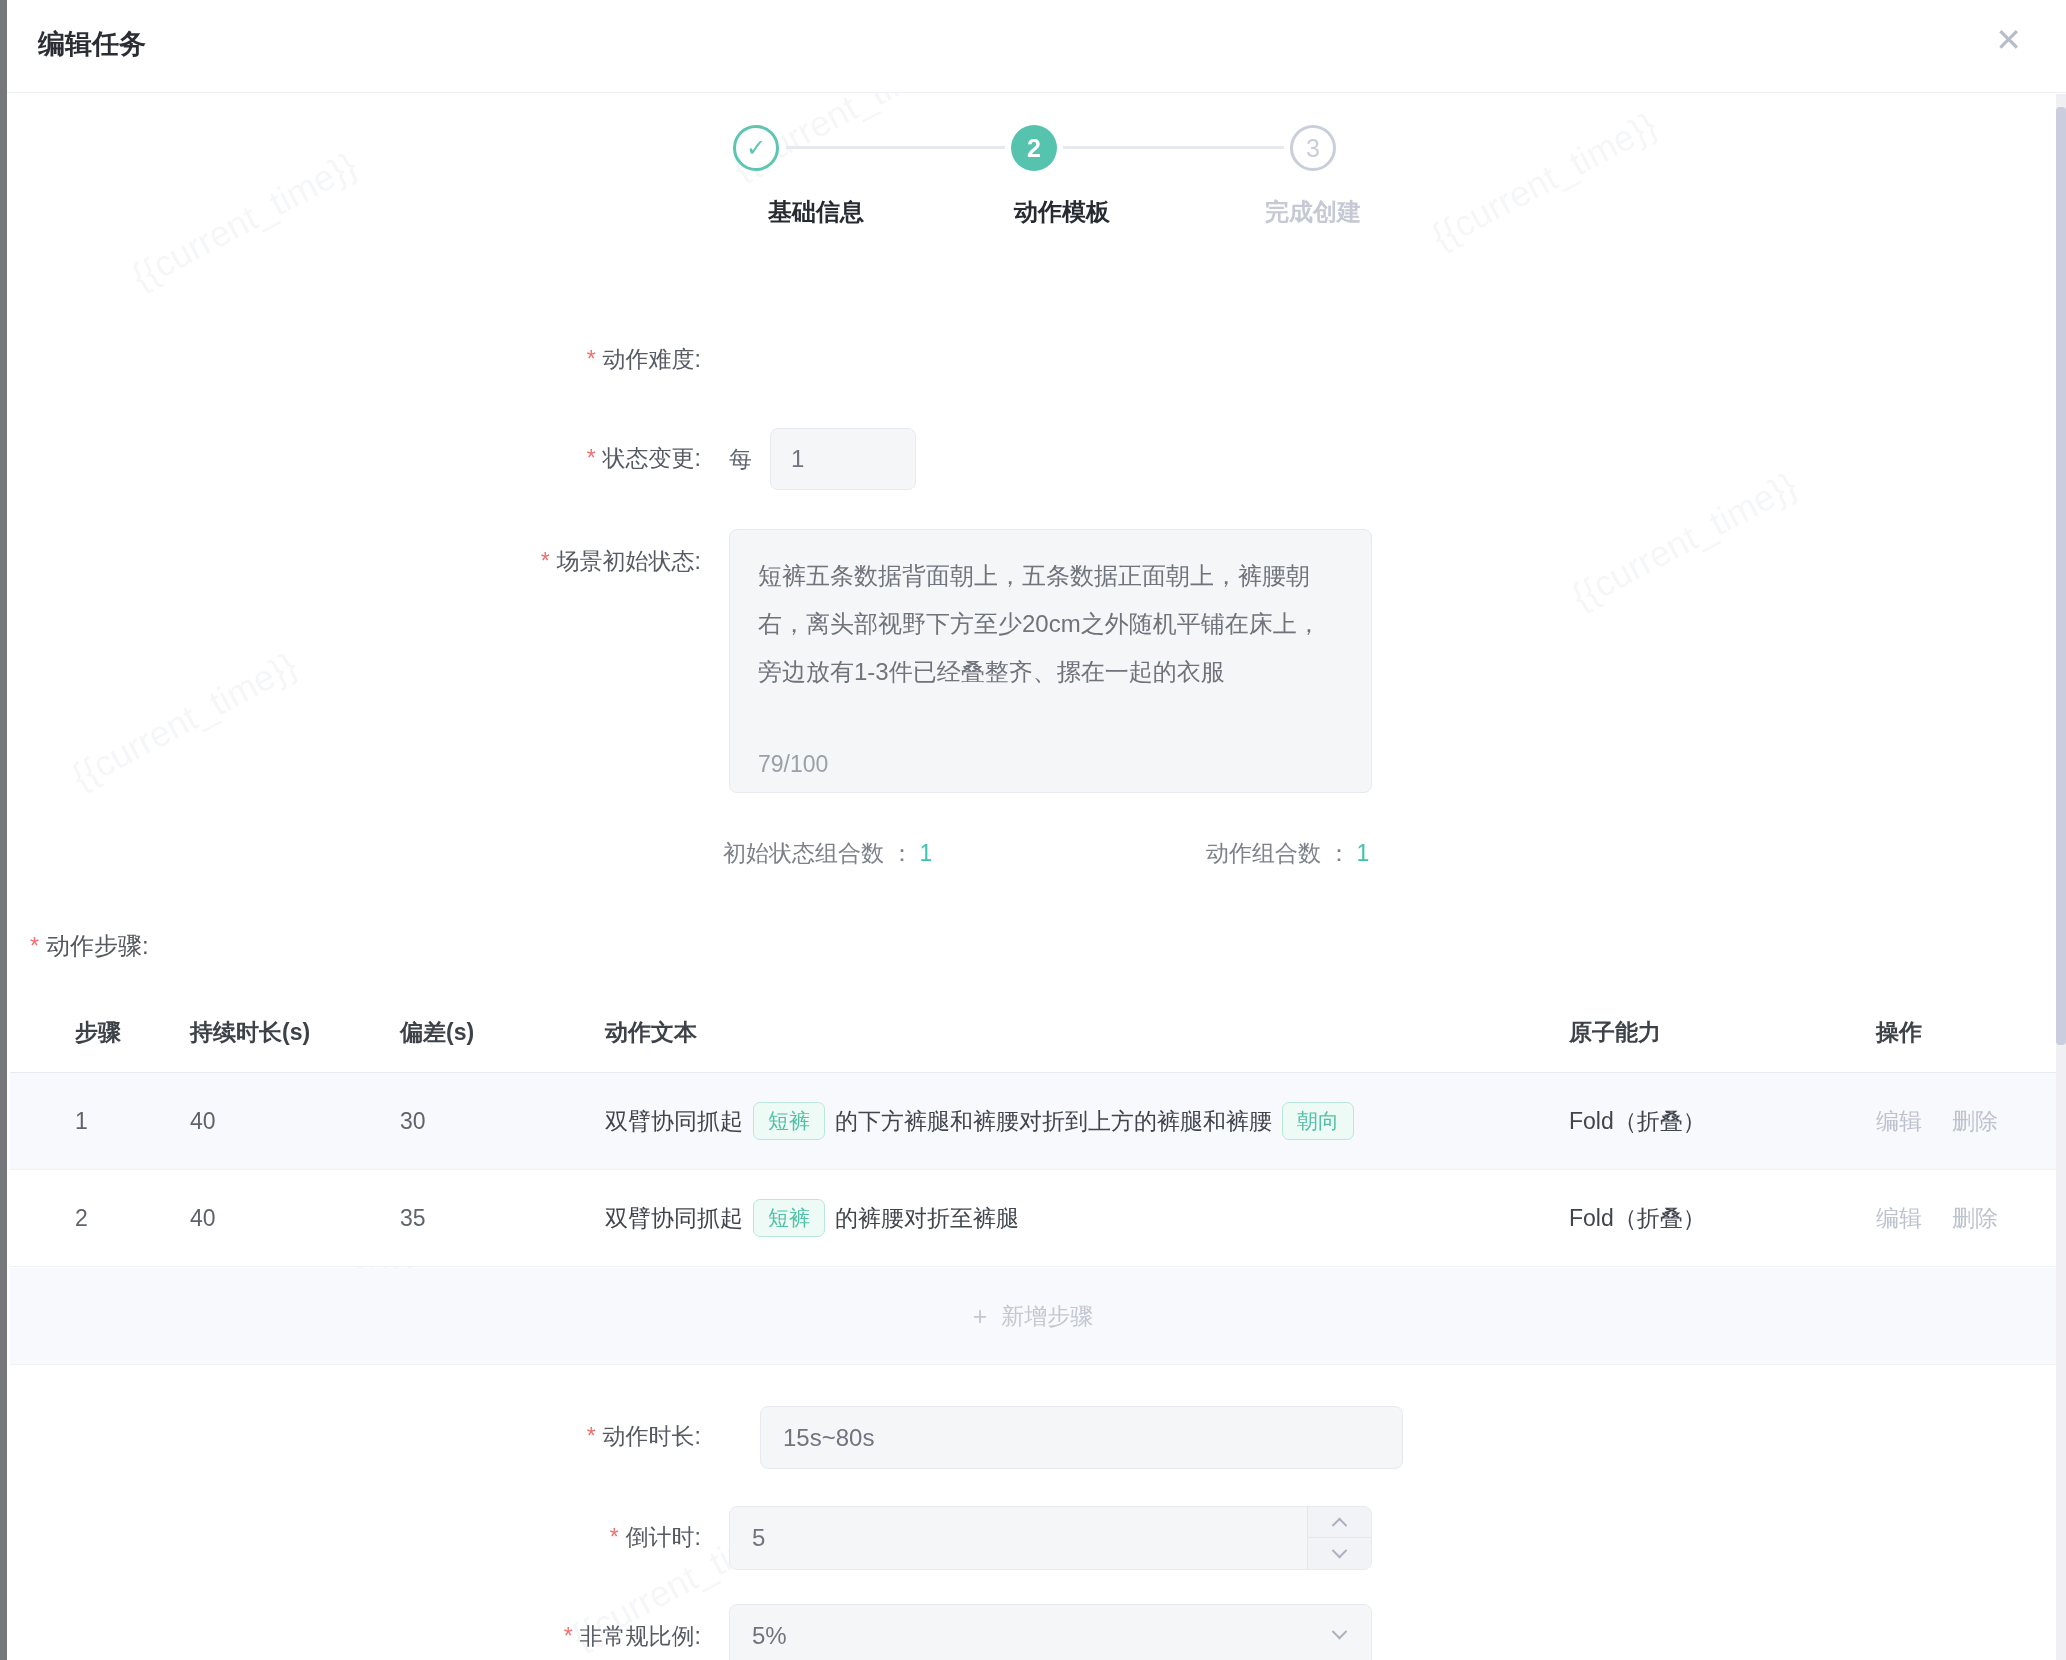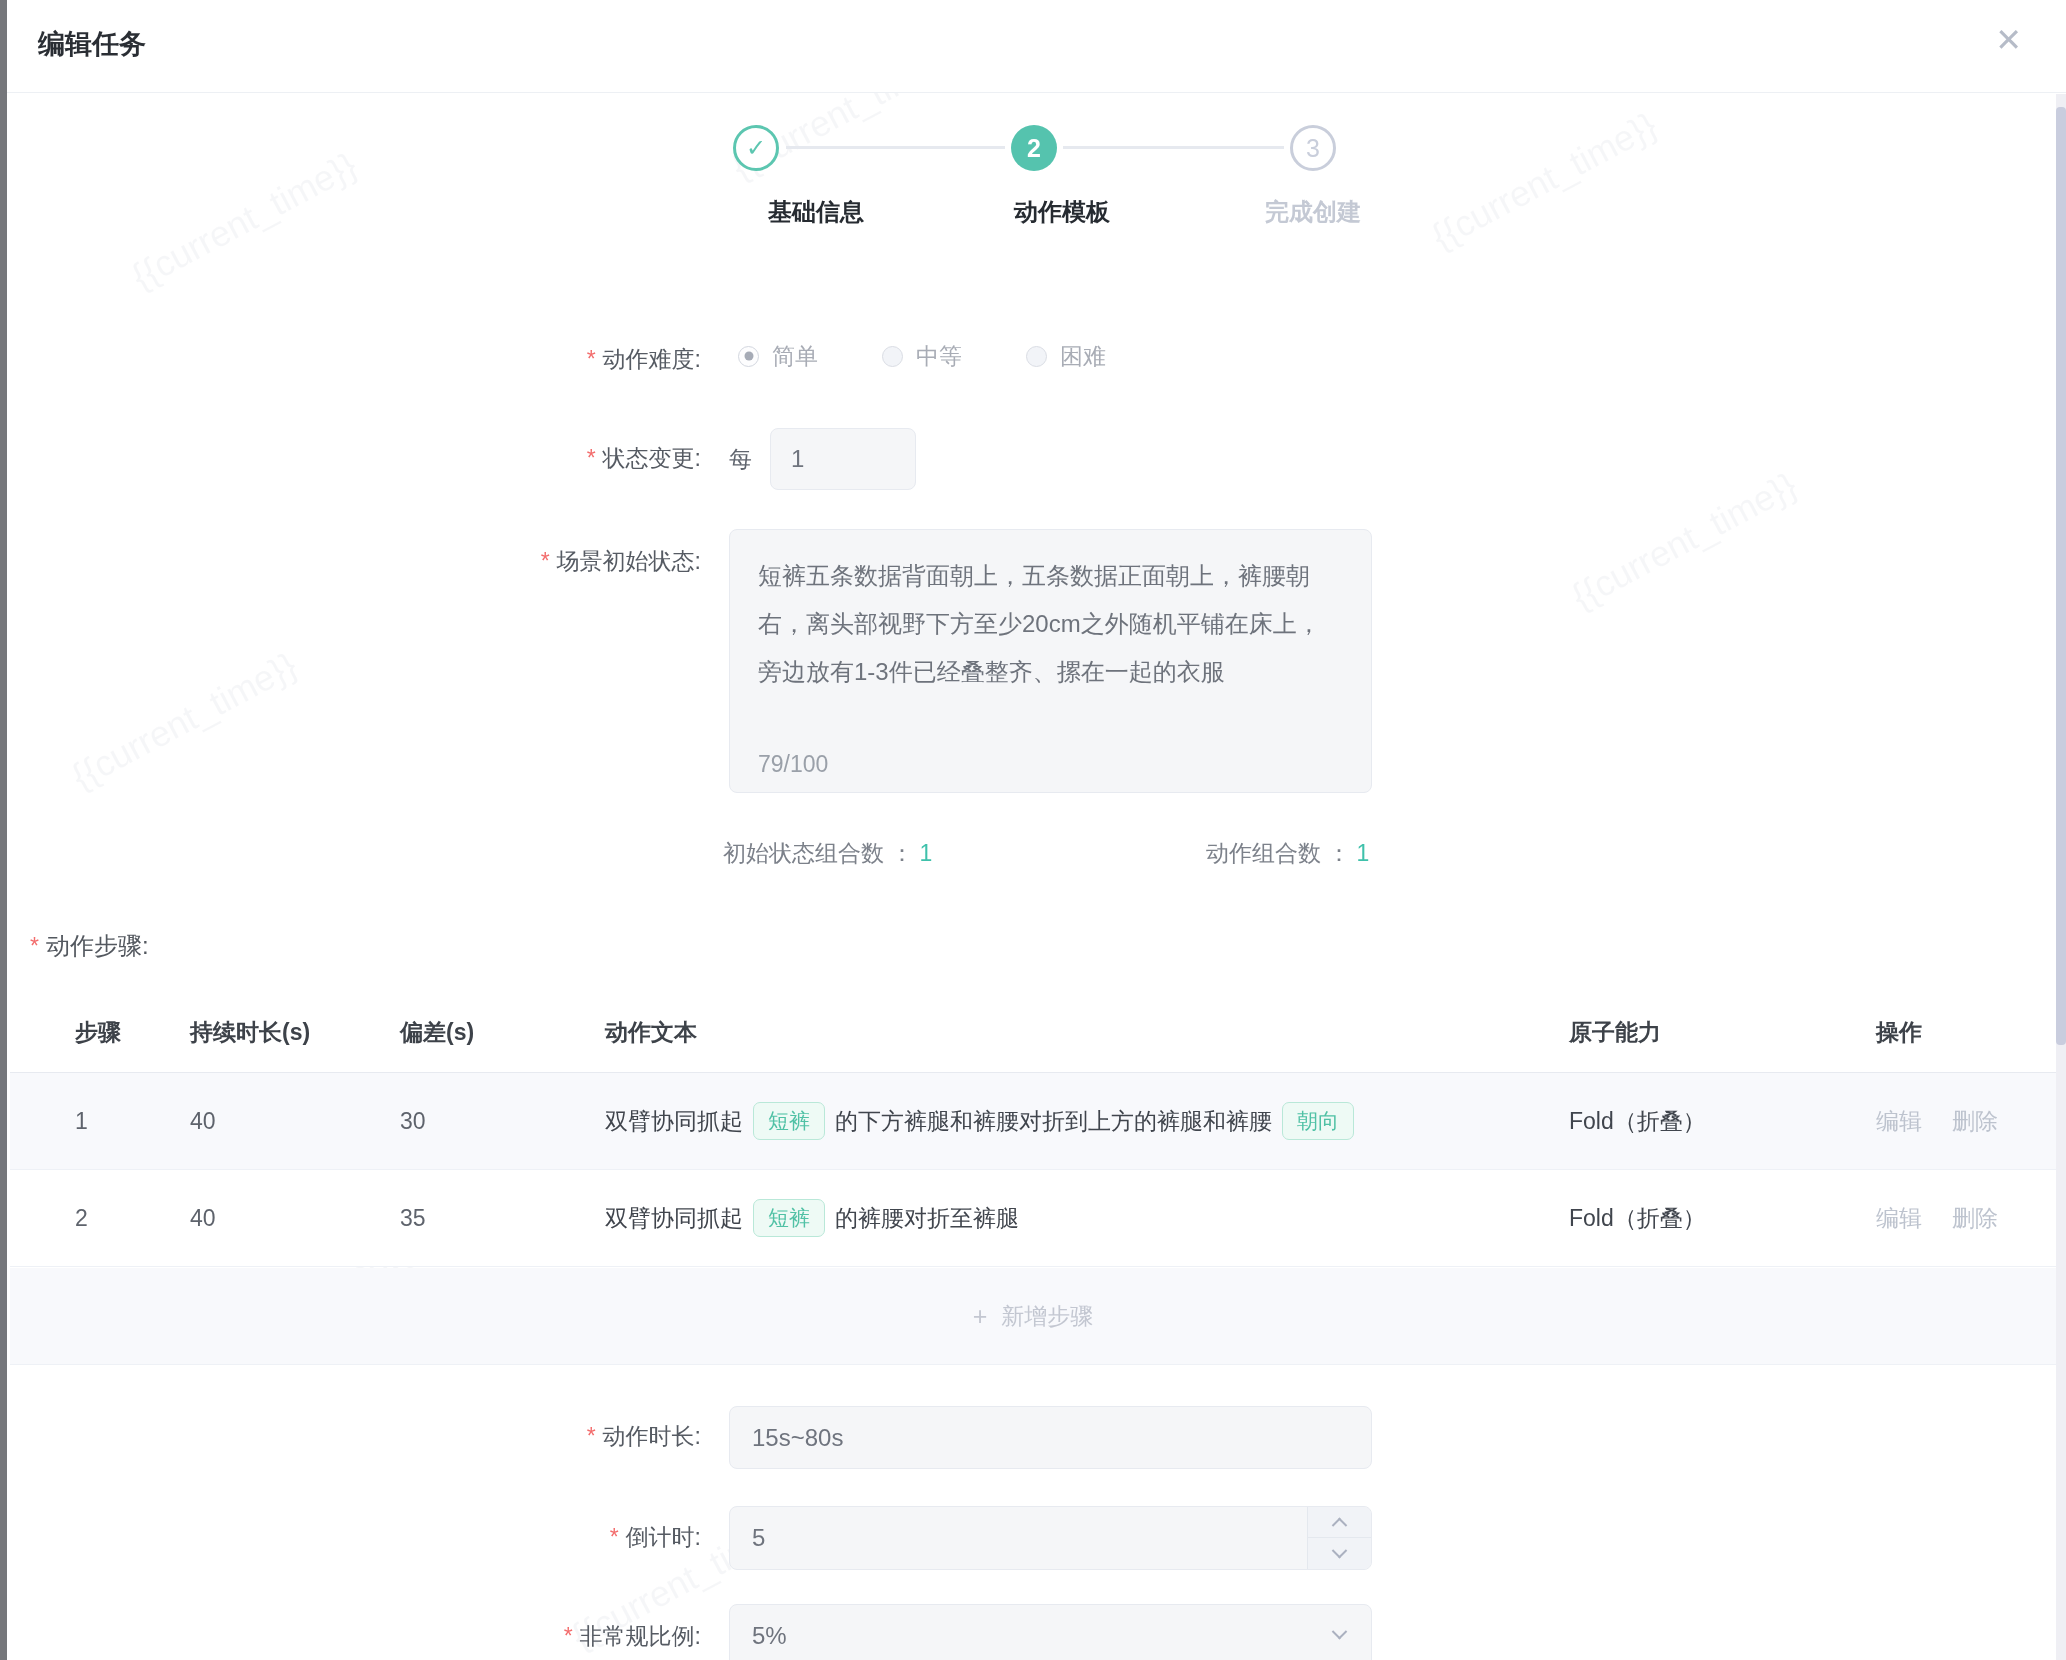--- a/index.html
+++ b/index.html
@@ -85,21 +85,21 @@
   .c1{left:65px;} .c2{left:180px;} .c3{left:390px;} .c4{left:595px;} .c5{left:1559px;} .c6{left:1866px;}
   .tag { display:inline-block; padding:4px 14px; margin:0 10px; font-size:21px; color:#50c1a5;
          background:#eefaf5; border:1px solid #b9e8d8; border-radius:7px; line-height:1.3; }
   .t-addrow { position:absolute; left:10px; right:10px; top:1268px; height:97px;
               background:#f8f9fc; border-bottom:1px solid #eef1f6;
               display:flex; align-items:center; justify-content:center;
               font-size:23px; color:#c3c7d1; cursor:pointer; }
   .t-addrow .plus { margin-right:14px; font-size:25px; }
 
   
-  .b-input { position:absolute; left:729px; width:643px; font-size:24px; color:#6f747e; padding-left:22px;
+  .b-input { position:absolute; left:760px; width:643px; font-size:24px; color:#6f747e; padding-left:22px;
              font-family:"Liberation Sans",sans-serif; }
   .spin-wrap { position:absolute; left:729px; top:1506px; width:643px; height:64px; }
   .spin-wrap input { width:100%; height:100%; background:transparent; border:none; outline:none;
                      font-size:24px; color:#6f747e; padding-left:22px; font-family:"Liberation Sans",sans-serif; }
   .spinner { position:absolute; right:0; top:0; width:64px; height:100%; border-left:1px solid #e4e8ee; }
   .spin-btn { position:absolute; left:0; width:100%; height:50%; background:#f1f3f7;
               display:flex; align-items:center; justify-content:center; cursor:pointer; }
   .spin-up { top:0; border-bottom:1px solid #e4e8ee; border-radius:0 7px 0 0; }
   .spin-down { bottom:0; border-radius:0 0 7px 0; }
   .chev { width:11px; height:11px; border-right:2px solid #abb1c0; border-bottom:2px solid #abb1c0; }
@@ -140,34 +140,20 @@
   <div class="step-line" style="left:786px; width:219px;"></div>
   <div class="step-line" style="left:1063px; width:221px;"></div>
   <div class="step-circle step-done" style="left:733px; top:125px;">✓</div>
   <div class="step-circle step-active" style="left:1011px; top:125px;">2</div>
   <div class="step-circle step-wait" style="left:1290px; top:125px;">3</div>
   <div class="step-label" style="left:784px;margin-left:32px;">基础信息</div>
   <div class="step-label" style="left:1034px;margin-left:28px;">动作模板</div>
   <div class="step-label wait" style="left:1313px;">完成创建</div>
 
   <div class="flabel" style="top:344px;"><span class="req">*</span><span>动作难度:</span></div>
-  <div class="radio-group">
-    <div class="radio-item">
-      <span class="radio checked"></span>
-      <span class="radio-label">简单</span>
-    </div>
-    <div class="radio-item">
-      <span class="radio"></span>
-      <span class="radio-label">中等</span>
-    </div>
-    <div class="radio-item">
-      <span class="radio"></span>
-      <span class="radio-label">困难</span>
-    </div>
-  </div>
 
   <div class="flabel" style="top:443px;"><span class="req">*</span><span>状态变更:</span></div>
   <div class="prefix-char">每</div>
   <input class="num-input gbox" readonly="" value="1" style="">
 
   <div class="flabel" style="top:546px;"><span class="req">*</span><span>场景初始状态:</span></div>
   <div class="textarea-wrap gbox">
     <textarea readonly="" style="">短裤五条数据背面朝上，五条数据正面朝上，裤腰朝右，离头部视野下方至少20cm之外随机平铺在床上，旁边放有1-3件已经叠整齐、摞在一起的衣服</textarea>
     <div class="counter">79/100</div>
   </div>

